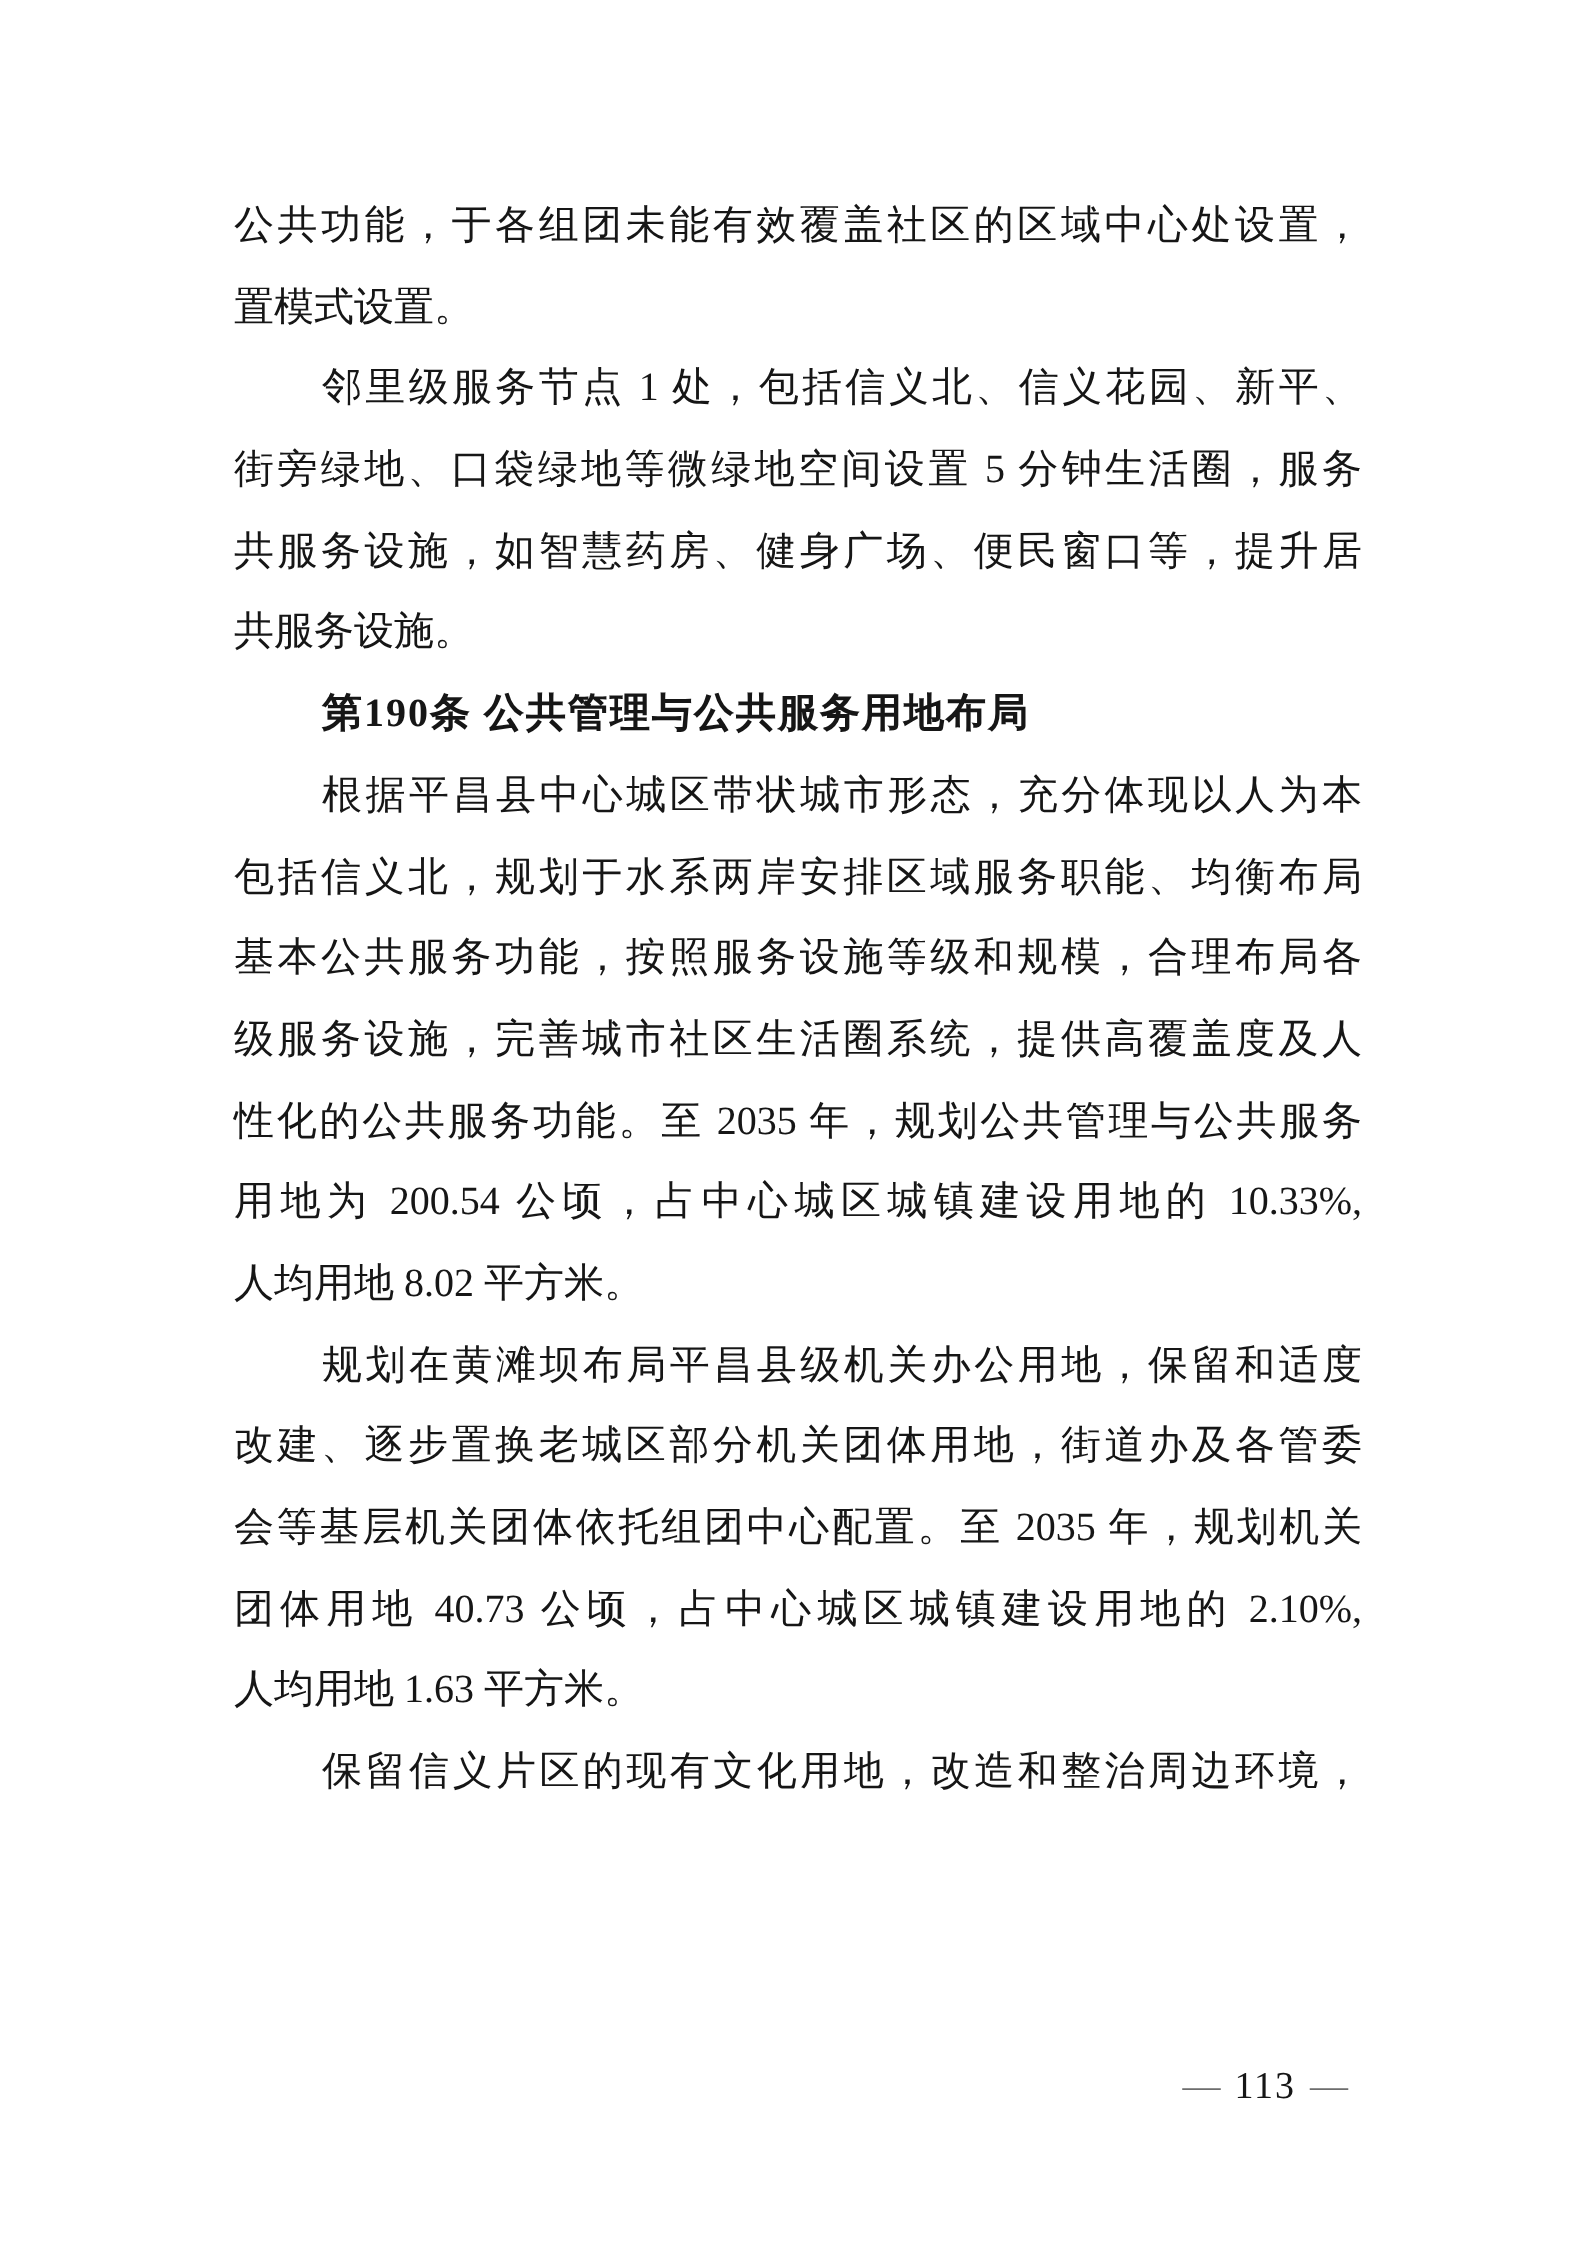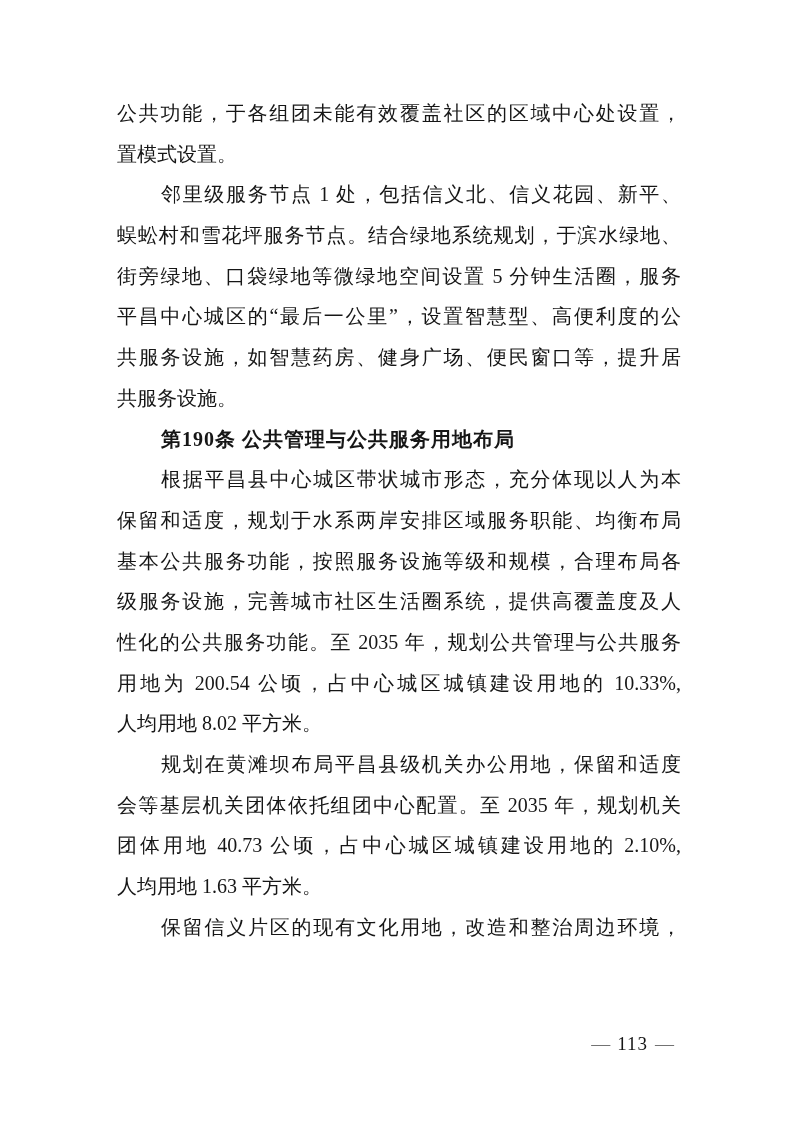--- a/index.html
+++ b/index.html
@@ -62,34 +62,33 @@
 </style>
 </head>
 <body>
 
 <div class="page">
 
   <div class="doc" id="doc">
       <div class="line"><span class="seg">公共功能，于各组团未能有效覆盖社区的区域中心处设置，</span></div>
       <div class="line last"><span class="seg">置模式设置。</span></div>
       <div class="line indent"><span class="seg">邻里级服务节点 1 处，包括信义北、信义花园、新平、</span></div>
-      <div class="line"><span class="seg">蜈蚣村和雪花坪服务节点。结合绿地系统规划，于滨水绿地、</span></div>
       <div class="line"><span class="seg">街旁绿地、口袋绿地等微绿地空间设置 5 分钟生活圈，服务</span></div>
-      <div class="line"><span class="seg">平昌中心城区的“最后一公里”，设置智慧型、高便利度的公</span></div>
       <div class="line"><span class="seg">共服务设施，如智慧药房、健身广场、便民窗口等，提升居</span></div>
       <div class="line last"><span class="seg">共服务设施。</span></div>
       <div class="line heading indent last"><span class="seg">第190条 公共管理与公共服务用地布局</span></div>
       <div class="line indent"><span class="seg">根据平昌县中心城区带状城市形态，充分体现以人为本</span></div>
-      <div class="line"><span class="seg">保留和适度，规划于水系两岸安排区域服务职能、均衡布局</span></div>
+      <div class="line"><span class="seg">包括信义北，规划于水系两岸安排区域服务职能、均衡布局</span></div>
       <div class="line"><span class="seg">基本公共服务功能，</span><span class="seg u">按照服务设施等级和规模，合理布局各</span></div>
       <div class="line"><span class="seg u">级服务设施，完善城市社区生活圈系统，提供高覆盖度及人</span></div>
       <div class="line"><span class="seg u">性化的公共服务功能。至 2035 年，规划公共管理与公共服务</span></div>
       <div class="line"><span class="seg u">用地为 200.54 公顷，占中心城区城镇建设用地的 10.33%,</span></div>
       <div class="line last"><span class="seg u">人均用地 8.02 平方米。</span></div>
       <div class="line indent"><span class="seg u">规划在黄滩坝布局平昌县级机关办公用地，保留和适度</span></div>
+      <div class="line"><span class="seg u">改建、逐步置换老城区部分机关团体用地，街道办及各管委</span></div>
       <div class="line"><span class="seg u">会等基层机关团体依托组团中心配置。至 2035 年，规划机关</span></div>
       <div class="line"><span class="seg u">团体用地 40.73 公顷，占中心城区城镇建设用地的 2.10%,</span></div>
       <div class="line last"><span class="seg u">人均用地 1.63 平方米。</span></div>
       <div class="line indent"><span class="seg">保留信义片区的现有文化用地，改造和整治周边环境，</span></div>
     </div>
 
   <div class="footer">
     <span class="dash">—</span><span class="num">113</span><span class="dash">—</span>
   </div>
 

